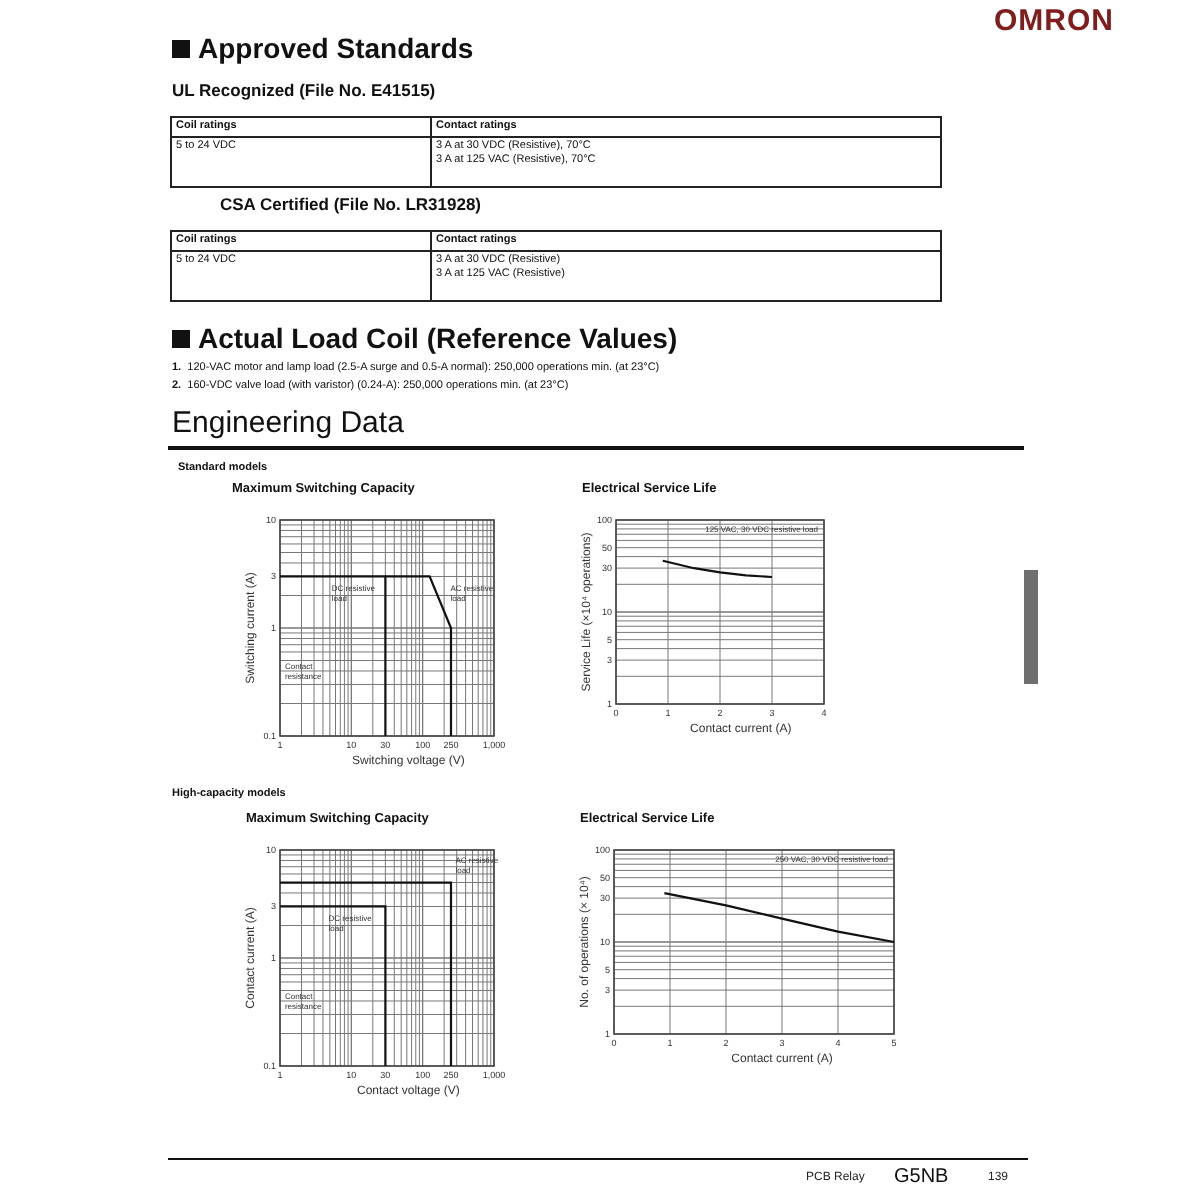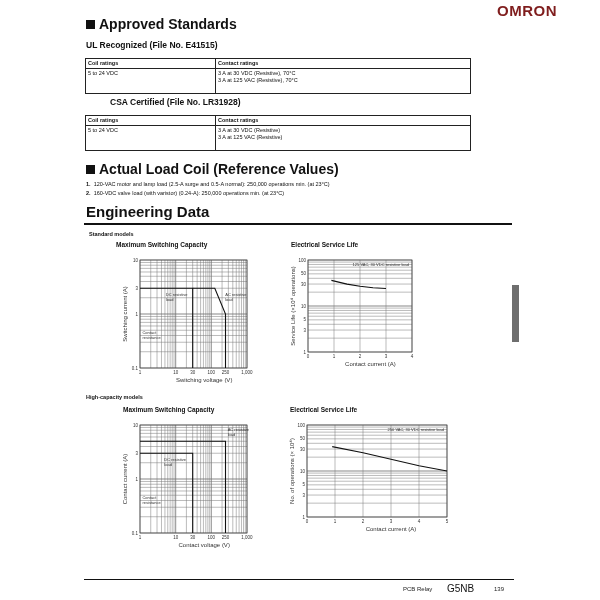--- a/index.html
+++ b/index.html
@@ -8,21 +8,21 @@
   .logo { left:497px; top:2px; font-size:15px; font-weight:bold; letter-spacing:0.5px; color:#7f1d1d; }
   .h1 { font-size:14px; font-weight:bold; }
   .h1 .sq { display:inline-block; width:9px; height:9px; background:#111; margin-right:4px; vertical-align:0px; }
   .h2 { font-size:8.5px; font-weight:bold; }
   table.spec { position:absolute; border-collapse:collapse; font-size:5.5px; width:386px; }
   table.spec td, table.spec th { border:0.8px solid #222; text-align:left; vertical-align:top; padding:1px 2px; }
   table.spec th { font-weight:bold; height:7px; }
   table.spec td { height:22px; line-height:7px; }
   .note { font-size:5.5px; line-height:9px; }
   .note b { font-weight:bold; }
-  .eng-title { left:86px; top:203px; font-size:15px; font-weight:bold;text-align:center; }
+  .eng-title { left:86px; top:203px; font-size:15px; font-weight:normal;text-align:center; }
   .eng-rule { left:84px; top:223px; width:428px; height:1.5px; background:#111; }
   .sub { font-size:5.5px; font-weight:bold; }
   .ctitle { font-size:6.5px; font-weight:bold; }
   svg text { font-family:"Liberation Sans", sans-serif; }
   .side-tab { left:512px; top:285px; width:7px; height:57px; background:#6e6e6e; }
   .foot-rule { left:84px; top:579px; width:430px; height:1px; background:#111; }
   .foot { top:586px; font-size:6px; color:#222; }
   .foot-model { left:447px; top:583px; font-size:10px; font-weight:normal; }
 </style>
 </head>

